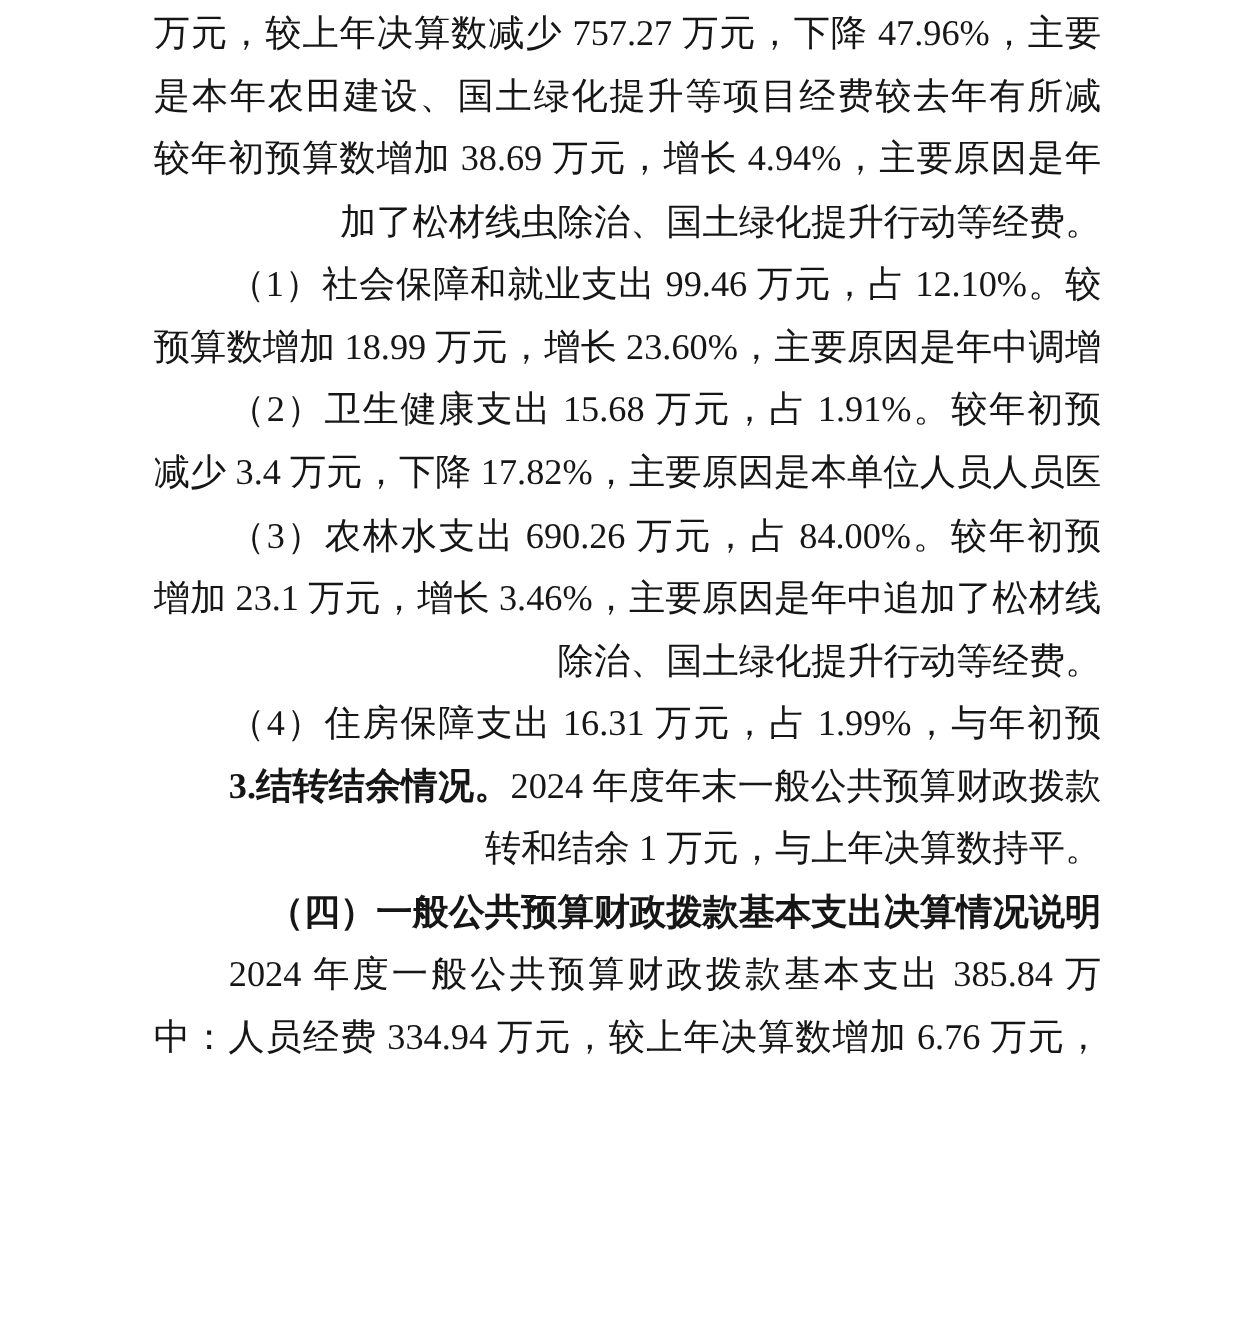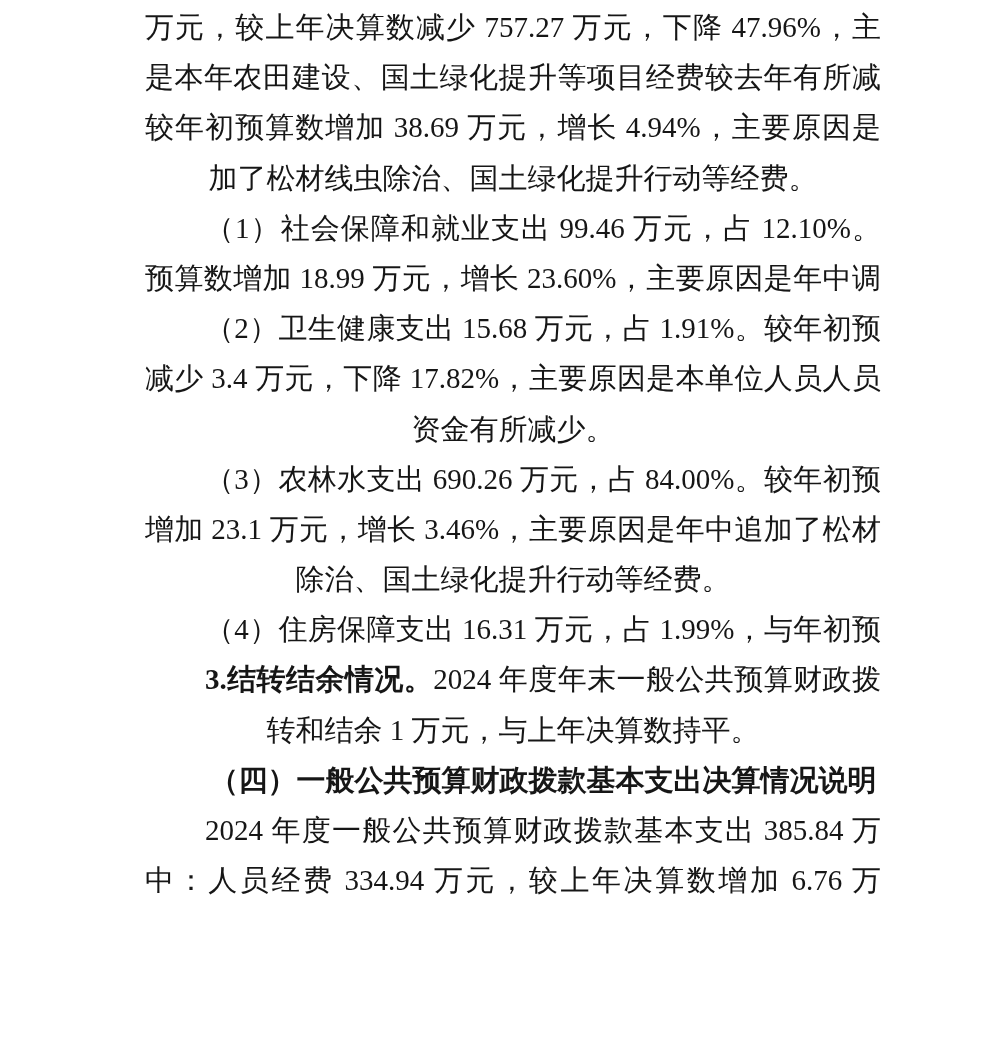--- a/index.html
+++ b/index.html
@@ -18,33 +18,32 @@
     overflow: hidden;
     box-sizing: border-box;
   }
   .textblock {
     padding: 2px 119px 0 123px; 
   }
   .line {
     height: 50.2px;
     line-height: 50.2px;
     overflow: hidden;
-    text-align: center;
+    text-align: right;
     white-space: normal;
   }
   .line.justify {
     text-align: justify;
     text-align-last: justify;
   }
   .line.indent {
     text-indent: 60px; 
   }
   .b {
     font-weight: bold;
-    margin-left: 22px;
   }
 </style>
 </head>
 <body>
 
 <div class="page">
   <div class="textblock">
 
     <div class="line justify"><span class="b"></span><span>万元，较上年决算数减少 757.27 万元，下降 47.96%，主要原因</span></div>
 
@@ -57,21 +56,20 @@
 
     <div class="line indent justify"><span class="b"></span><span>（1）社会保障和就业支出 99.46 万元，占 12.10%。较年初</span></div>
 
     <div class="line justify"><span class="b"></span><span>预算数增加 18.99 万元，增长 23.60%，主要原因是年中调增了</span></div>
 
 
     <div class="line indent justify"><span class="b"></span><span>（2）卫生健康支出 15.68 万元，占 1.91%。较年初预算数</span></div>
 
     <div class="line justify"><span class="b"></span><span>减少 3.4 万元，下降 17.82%，主要原因是本单位人员人员医疗</span></div>
 
-    <div class="line"><span class="b"></span><span>资金有所减少。</span></div>
 
     <div class="line indent justify"><span class="b"></span><span>（3）农林水支出 690.26 万元，占 84.00%。较年初预算数</span></div>
 
     <div class="line justify"><span class="b"></span><span>增加 23.1 万元，增长 3.46%，主要原因是年中追加了松材线虫</span></div>
 
     <div class="line"><span class="b"></span><span>除治、国土绿化提升行动等经费。</span></div>
 
     <div class="line indent justify"><span class="b"></span><span>（4）住房保障支出 16.31 万元，占 1.99%，与年初预算数</span></div>
 
 

